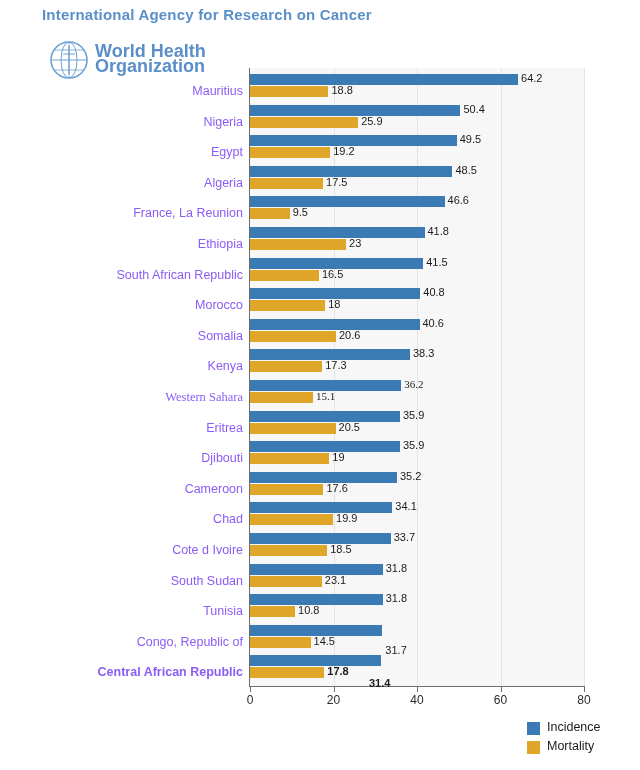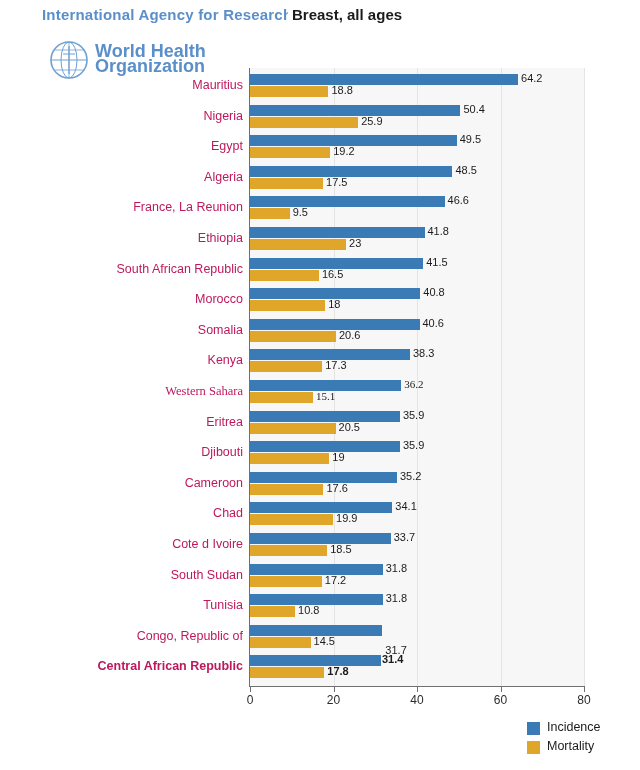--- a/index.html
+++ b/index.html
@@ -120,23 +120,23 @@
   
   .row {
     position: absolute;
     left: 0;
     width: 640px;
     height: 30px;
   }
   .cat-label {
     position: absolute;
     right: 397px;   
-    top: 6px;
+    top: 12px;
     font-size: 12.5px;
-    color: #be185d;
+    color: #8b5cf6;
     text-align: right;
     white-space: nowrap;
   }
   .bar {
     position: absolute;
     left: 250px;
     height: 11px;
   }
   .bar-inc {
     top: 2px;
@@ -184,21 +184,20 @@
     width: 13px;
     height: 13px;
   }
 </style>
 </head>
 <body>
 
 <div id="root">
 
   <div class="iarc-title">International Agency for Research on Cancer</div>
-  <div class="chart-title">Breast, all ages</div>
 
   <svg class="who-logo" viewBox="0 0 44 40">
     <circle cx="22" cy="20" r="18" fill="none" stroke="#6fa0d2" stroke-width="1.6"></circle>
     <ellipse cx="22" cy="20" rx="8" ry="18" fill="none" stroke="#6fa0d2" stroke-width="1"></ellipse>
     <line x1="4" y1="20" x2="40" y2="20" stroke="#6fa0d2" stroke-width="1"></line>
     <line x1="7" y1="10" x2="37" y2="10" stroke="#6fa0d2" stroke-width="0.8"></line>
     <line x1="7" y1="30" x2="37" y2="30" stroke="#6fa0d2" stroke-width="0.8"></line>
     <line x1="22" y1="2" x2="22" y2="38" stroke="#6fa0d2" stroke-width="0.8"></line>
     <path d="M22 6 L22 34 M16 14 L28 14" stroke="#6fa0d2" stroke-width="1.2"></path>
   </svg>
@@ -339,40 +338,40 @@
         <div class="bar bar-inc" style="width: 140.697px; background: rgb(58, 123, 181);"></div>
         <div class="val val-inc" style="left: 393.697px;">33.7</div>
         <div class="bar bar-mort" style="width: 77.2375px; background: rgb(224, 166, 42);"></div>
         <div class="val val-mort" style="left: 330.238px;">18.5</div>
       </div>
       <div class="row" style="top: 561.6px;">
         <div class="cat-label">South Sudan</div>
         <div class="bar bar-inc" style="width: 132.765px; background: rgb(58, 123, 181);"></div>
         <div class="val val-inc" style="left: 385.765px;">31.8</div>
         <div class="bar bar-mort" style="width: 71.81px; background: rgb(224, 166, 42);"></div>
-        <div class="val val-mort" style="left: 324.81px;">17.2</div>
+        <div class="val val-mort" style="left: 324.81px;">23.1</div>
       </div>
       <div class="row" style="top: 592.2px;">
         <div class="cat-label">Tunisia</div>
         <div class="bar bar-inc" style="width: 132.765px; background: rgb(58, 123, 181);"></div>
         <div class="val val-inc" style="left: 385.765px;">31.8</div>
         <div class="bar bar-mort" style="width: 45.09px; background: rgb(224, 166, 42);"></div>
         <div class="val val-mort" style="left: 298.09px;">10.8</div>
       </div>
       <div class="row" style="top: 622.8px;">
         <div class="cat-label">Congo, Republic of</div>
         <div class="bar bar-inc" style="width: 132.347px; background: rgb(58, 123, 181);"></div>
         <div class="val val-inc" style="left: 385.347px; margin-top: 21px;">31.7</div>
         <div class="bar bar-mort" style="width: 60.5375px; background: rgb(224, 166, 42);"></div>
         <div class="val val-mort" style="left: 313.538px;">14.5</div>
       </div>
       <div class="row" style="top: 653.4px; font-weight: bold;">
         <div class="cat-label">Central African Republic</div>
         <div class="bar bar-inc" style="width: 131.095px; background: rgb(58, 123, 181);"></div>
-        <div class="val val-inc" style="left: 382px;">31.4</div>
+        <div class="val val-inc" style="left: 369px; margin-top: 24px;">31.4</div>
         <div class="bar bar-mort" style="width: 74.315px; background: rgb(224, 166, 42);"></div>
         <div class="val val-mort" style="left: 327.315px;">17.8</div>
       </div>
     </div>
 
 
 
   <div class="legend">
     <div class="legend-item">
       <span class="legend-swatch" style="background:#3a7bb5"></span>

